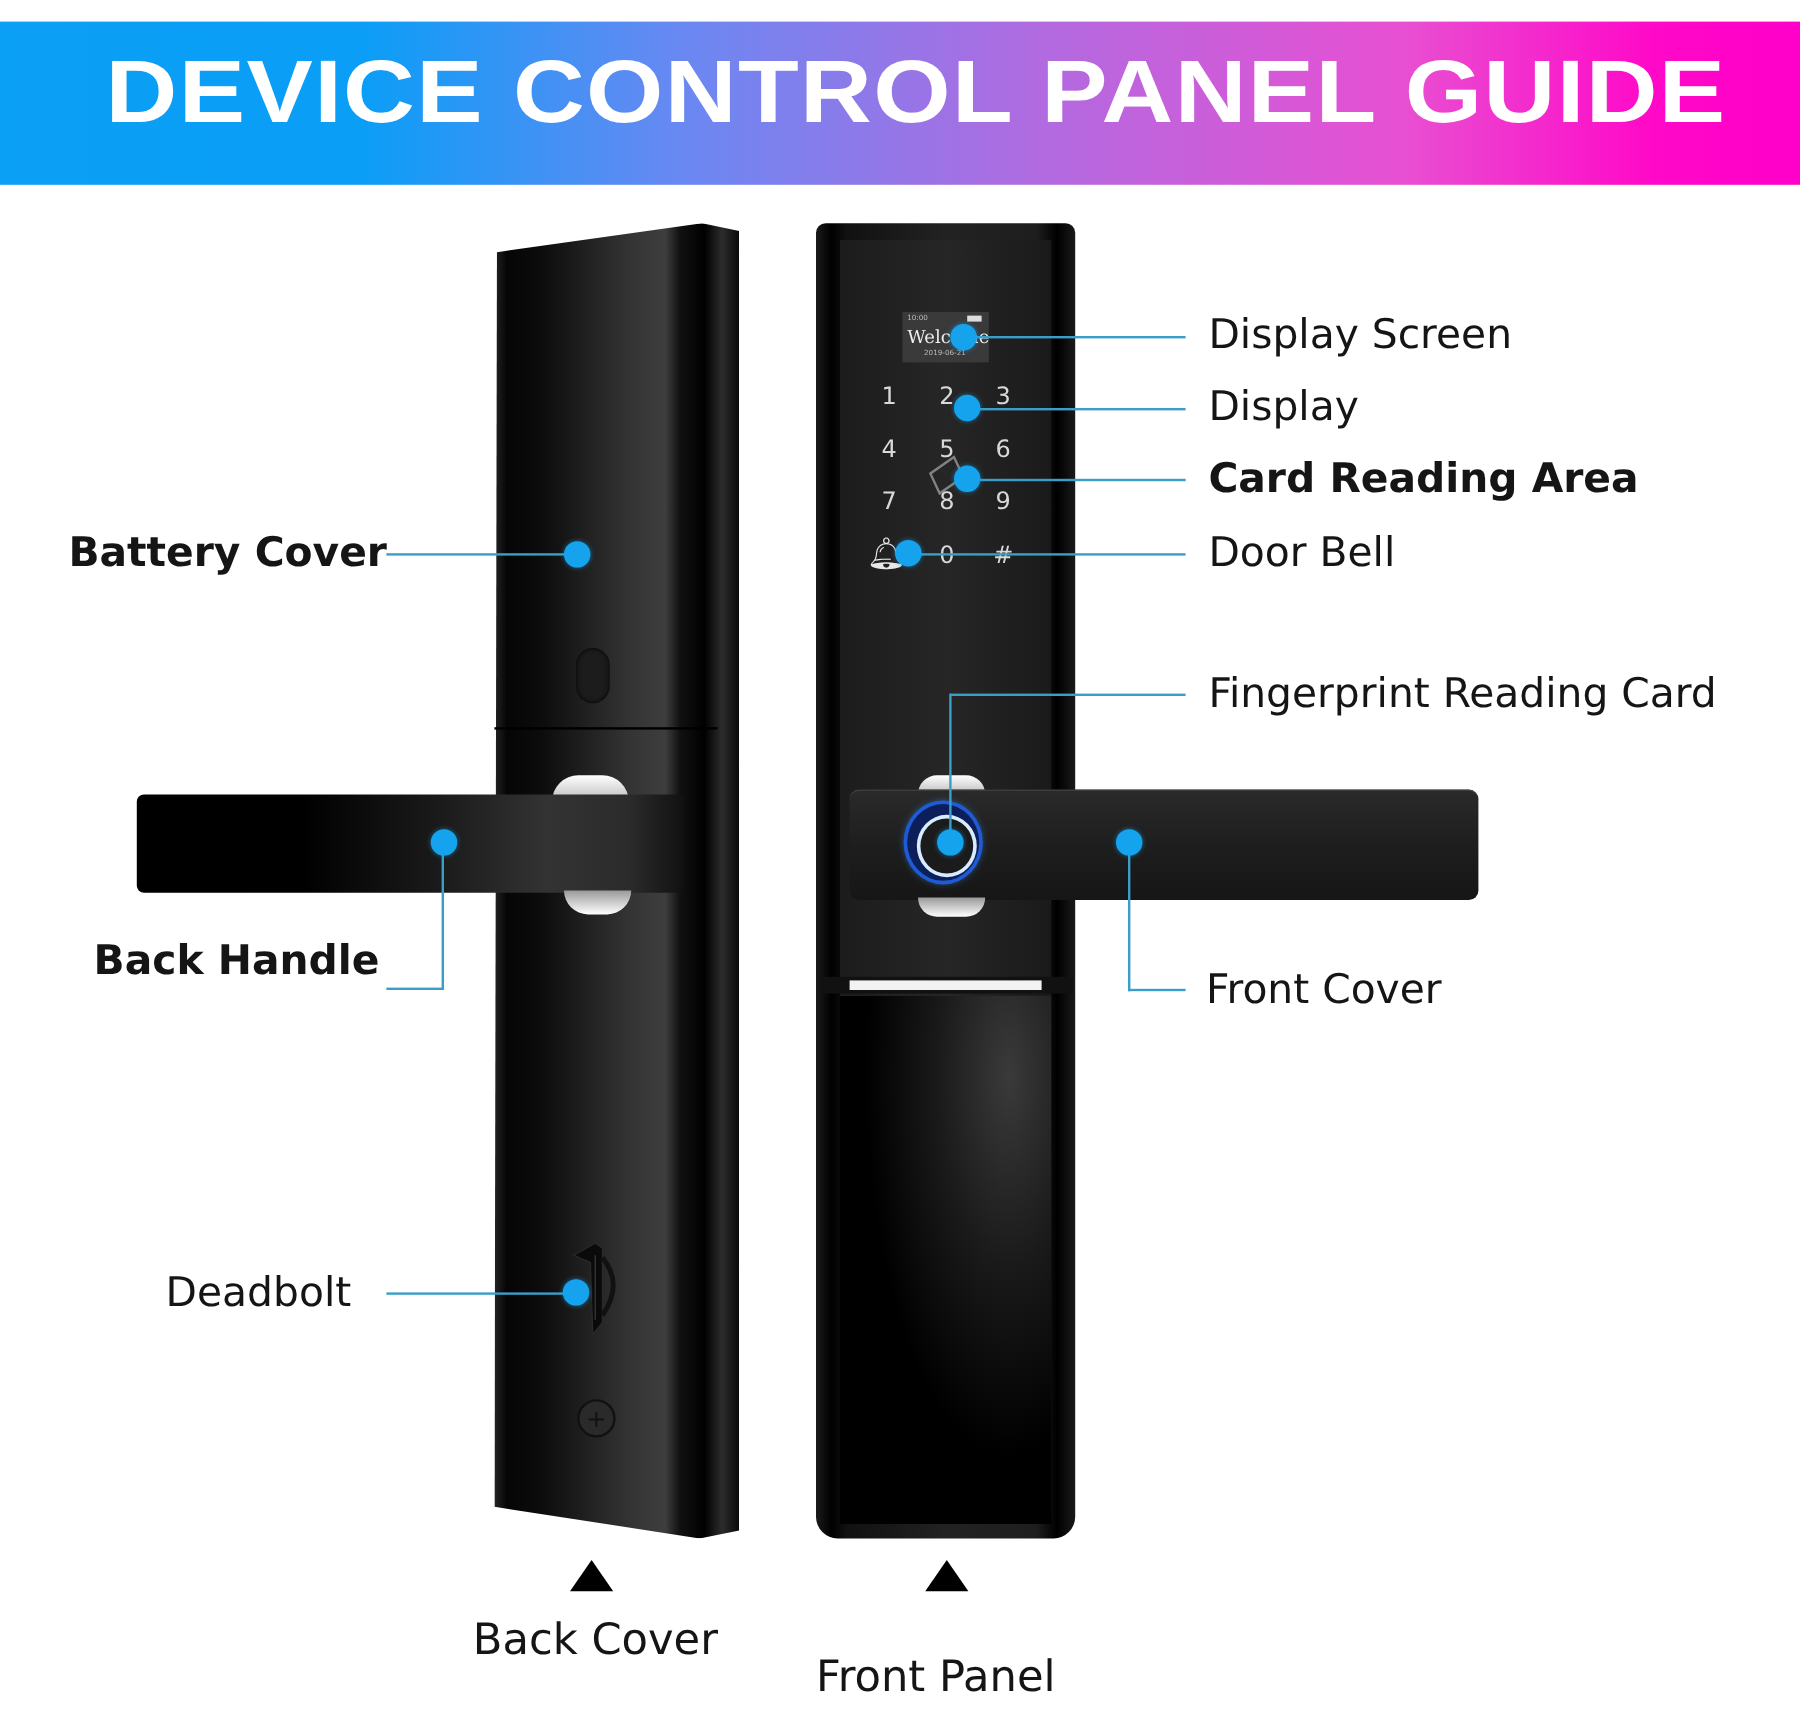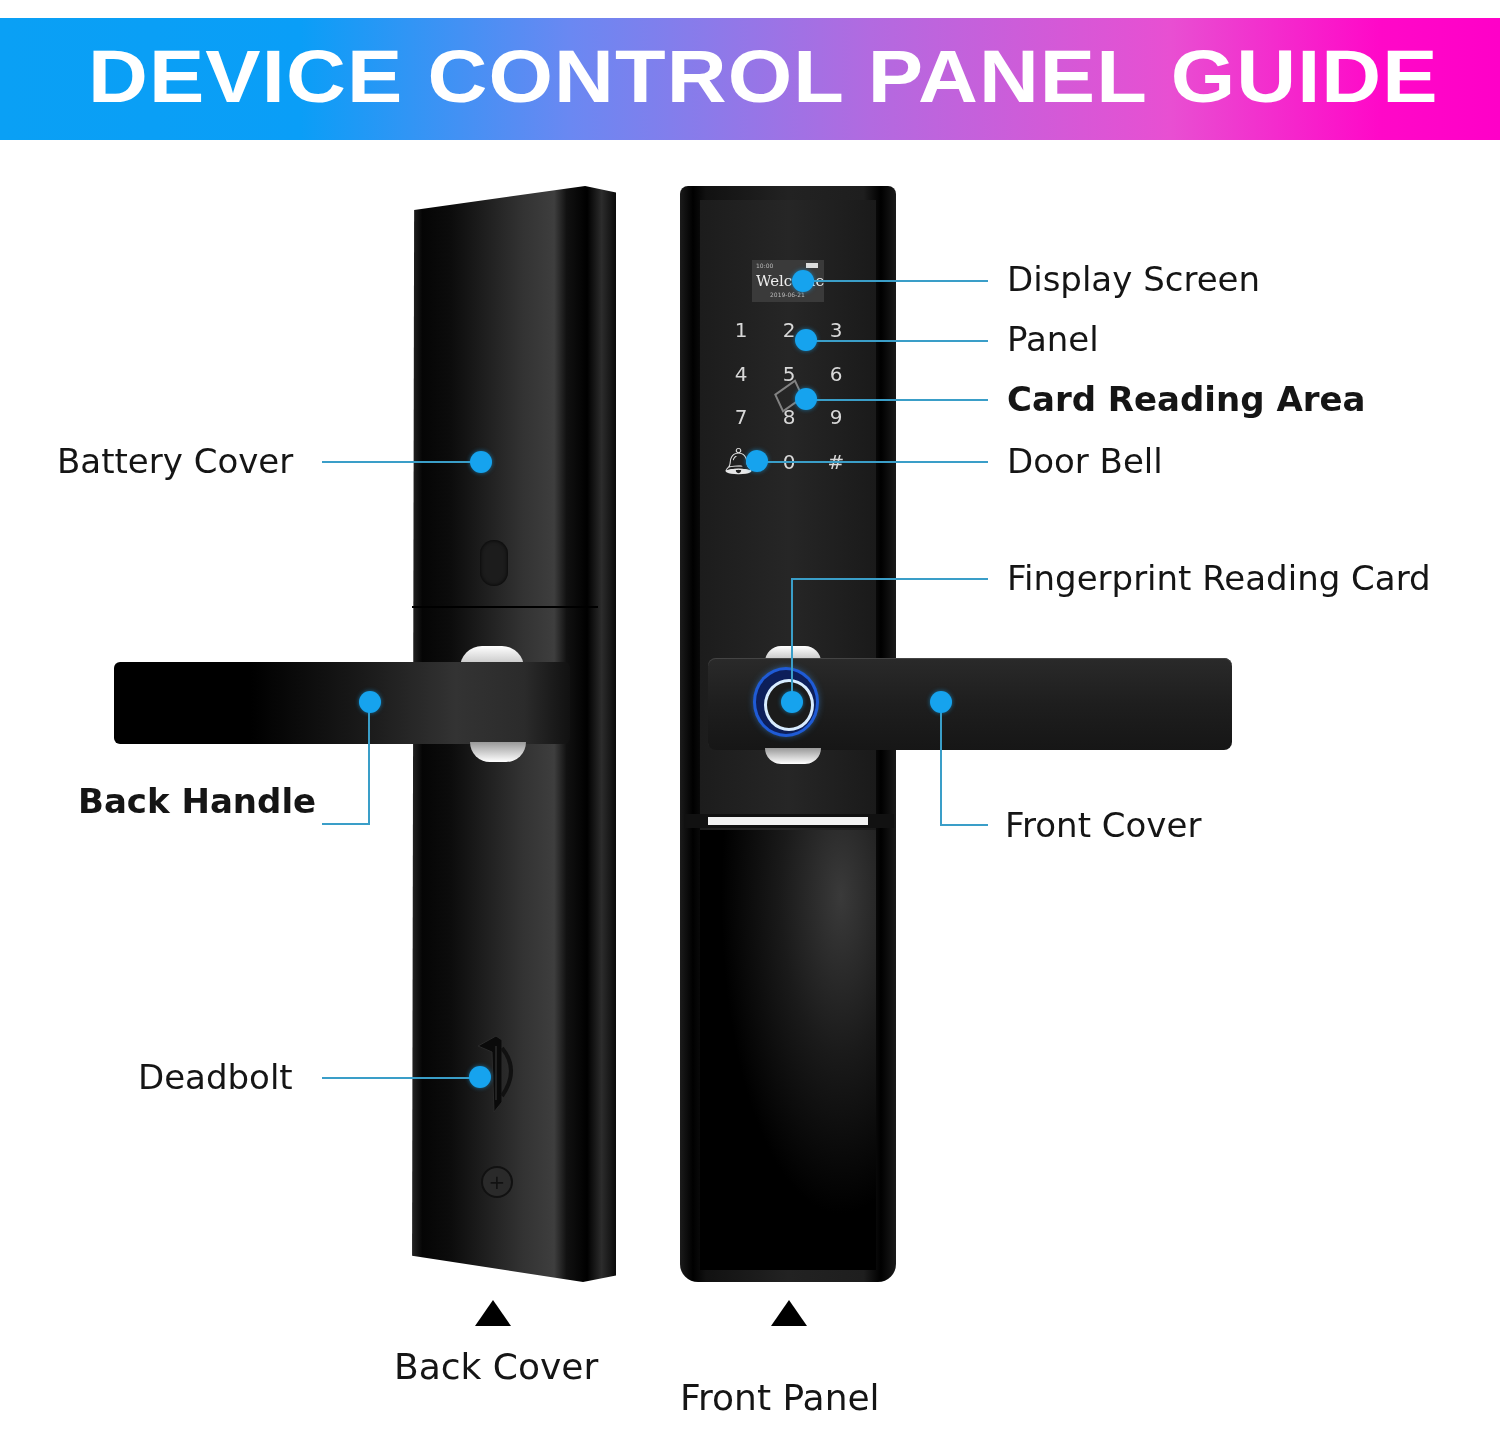--- a/index.html
+++ b/index.html
@@ -1,18 +1,18 @@
 <!DOCTYPE html>
 <html><head>
 <meta charset="utf-8">
 <style>
   html, body { margin: 0; padding: 0; background: #ffffff; }
   body { width: 1500px; height: 1442px; position: relative; overflow: hidden; font-family: "DejaVu Sans", sans-serif; }
   .banner {
-    position: absolute; left: 0; top: 18px; width: 1500px; height: 122px;
+    position: absolute; left: 0; top: 18px; width: 1500px; height: 136px;
     background: linear-gradient(90deg, #0aa0f5 0%, #0a9ef7 20%, #6a88f2 38%, #b26ae0 58%, #e84fd2 78%, #ff08c8 92%, #ff00c8 100%);
   }
   .banner-title {
     position: absolute; left: 88px; top: 22px; margin: 0;
     font-family: "Liberation Sans", sans-serif; font-weight: 700; font-size: 74px;
     color: #ffffff; letter-spacing: 1px; line-height: 1; transform: scaleX(1.12); transform-origin: left center;
     white-space: nowrap;
   }
   .label {
     position: absolute; font-family: "DejaVu Sans", sans-serif; font-size: 34px; color: #151515;
@@ -110,38 +110,38 @@
 
 <div class="front-rose-top"></div>
 <div class="front-handle"></div>
 <div class="front-rose-bot"></div>
 <div class="fp-ring"></div>
 <div class="fp-ring-inner"></div>
 <div class="front-bar"></div>
 <div class="front-bar-light"></div>
 <div class="front-lower-shine"></div>
 
-<span class="label" style="left:57px;top:444px;">Battery Cover</span>
+<span class="label" style="left:57px;top:444px;font-weight:bold;">Battery Cover</span>
 <div class="hline" style="left:322px;top:461px;width:158px;"></div>
 <div class="dot" style="left:481px;top:462px;"></div>
 
 <span class="label" style="left:78px;top:784px;font-weight:bold;">Back Handle</span>
 <div class="hline" style="left:322px;top:823px;width:48px;"></div>
 <div class="vline" style="left:368px;top:702px;height:123px;"></div>
 <div class="dot" style="left:370px;top:702px;"></div>
 
 <span class="label" style="left:138px;top:1060px;">Deadbolt</span>
 <div class="hline" style="left:322px;top:1077px;width:158px;"></div>
 <div class="dot" style="left:480px;top:1077px;"></div>
 
 <span class="label" style="left:1007px;top:262px;">Display Screen</span>
 <div class="hline" style="left:802px;top:280px;width:186px;"></div>
 <div class="dot" style="left:803px;top:281px;"></div>
 
-<span class="label" style="left:1007px;top:322px;">Panel</span>
+<span class="label" style="left:1007px;top:322px;">Display</span>
 <div class="hline" style="left:806px;top:340px;width:182px;"></div>
 <div class="dot" style="left:806px;top:340px;"></div>
 
 <span class="label" style="left:1007px;top:382px;font-weight:bold;">Card Reading Area</span>
 <div class="hline" style="left:806px;top:399px;width:182px;"></div>
 <div class="dot" style="left:806px;top:399px;"></div>
 
 <span class="label" style="left:1007px;top:444px;">Door Bell</span>
 <div class="hline" style="left:756px;top:461px;width:232px;"></div>
 <div class="dot" style="left:757px;top:461px;"></div>

